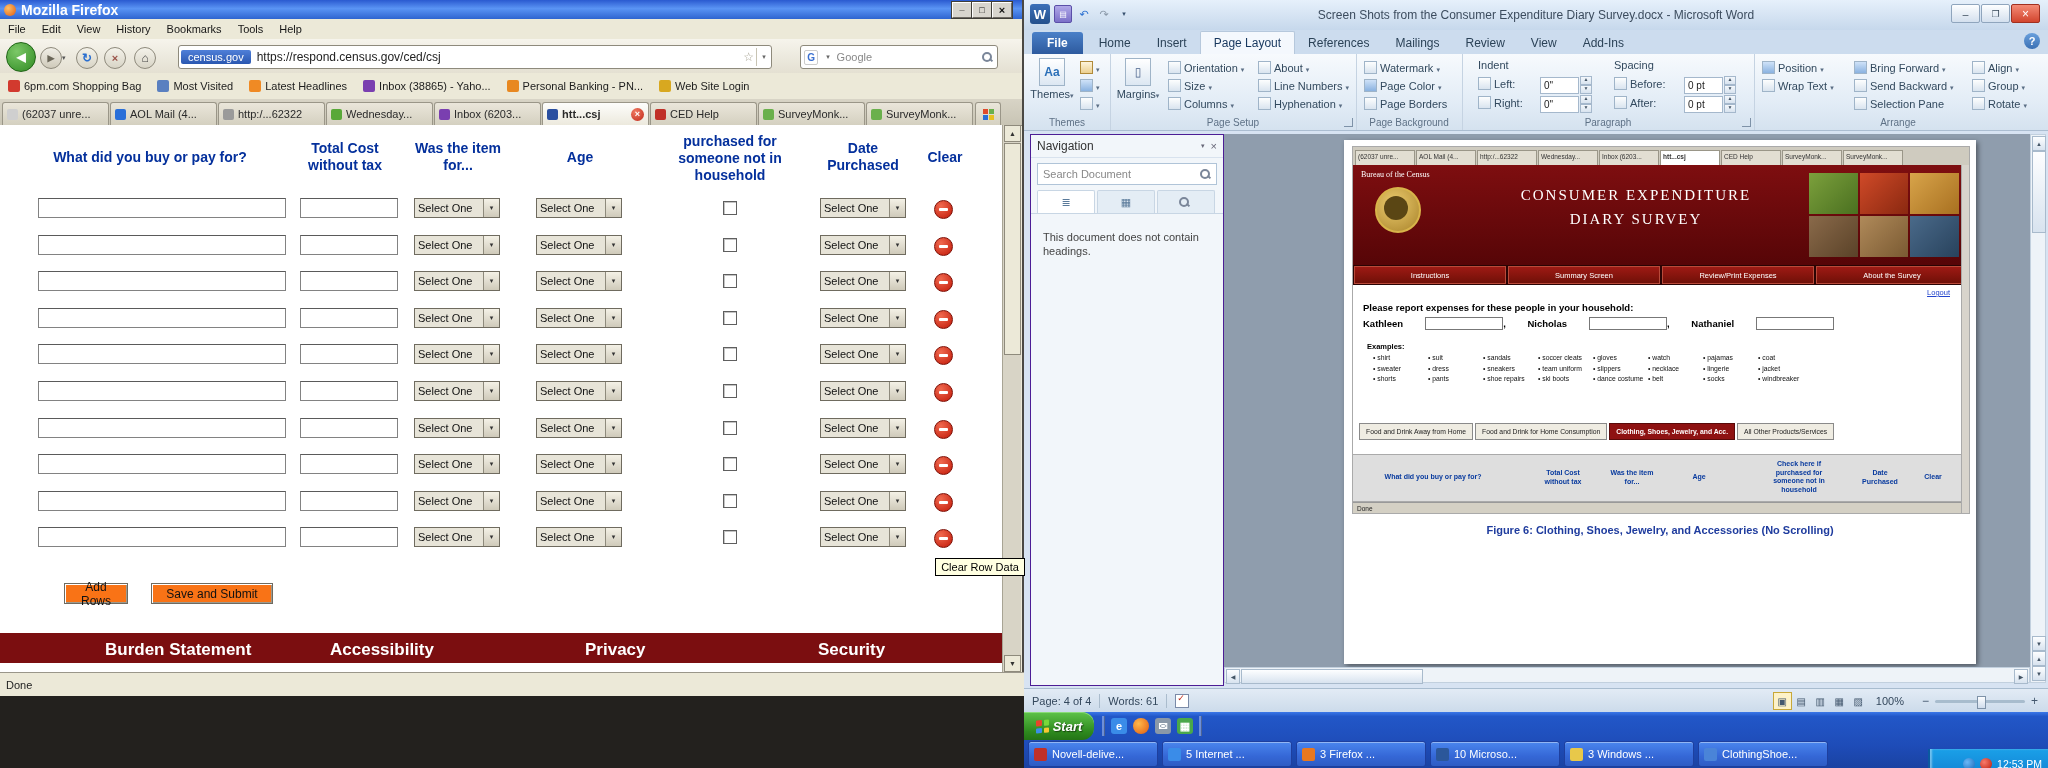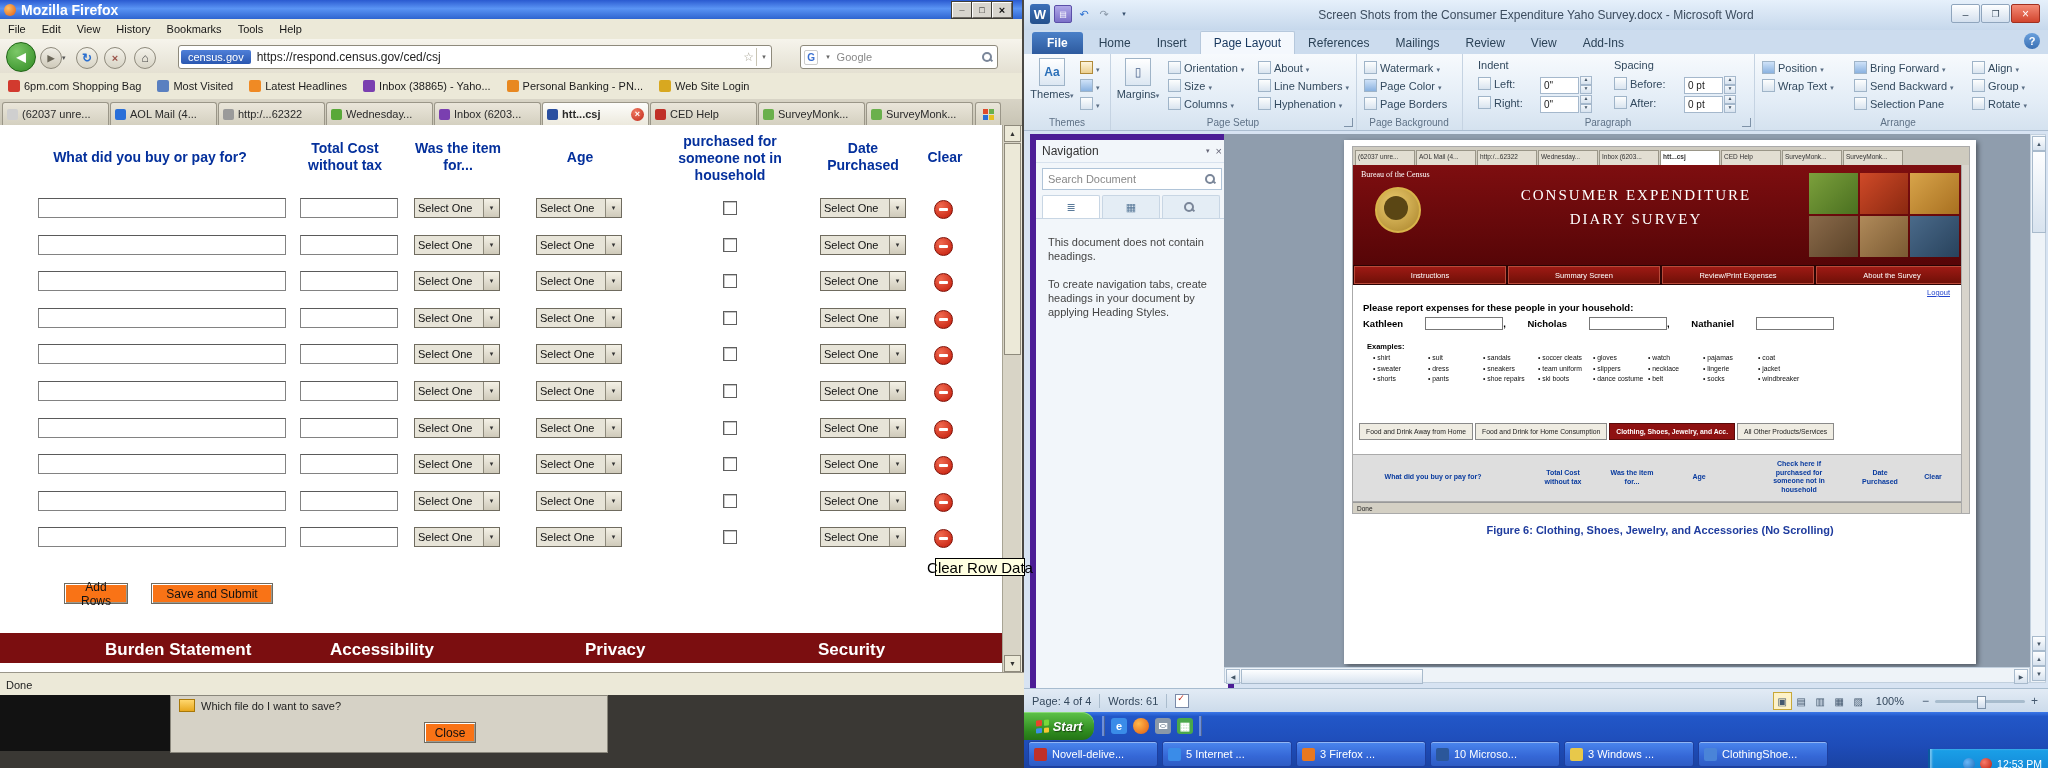--- a/index.html
+++ b/index.html
@@ -86,21 +86,21 @@
   #addrows{position:absolute;left:37px;top:458px;width:64px;height:21px;}
   #savesubmit{position:absolute;left:124px;top:458px;width:122px;height:21px;}
   #sfoot{position:absolute;left:0;top:508px;width:1002px;height:30px;background:#7b0e10;}
   .flink{position:absolute;top:7px;color:#fff;font-weight:bold;font-size:17px;white-space:nowrap;}
   #ff-scroll{position:absolute;left:1002px;top:125px;width:18px;height:547px;background:#d8d4c6;border-left:1px solid #a8a494;}
   .sbarrow{position:absolute;left:1px;width:15px;height:15px;background:#ece9d8;border:1px solid #8e8a7c;font-size:7px;color:#333;display:flex;align-items:center;justify-content:center;}
   .sbarrow.up{top:0;} .sbarrow.up::before{content:"▲";}
   .sbarrow.dn{bottom:0;} .sbarrow.dn::before{content:"▼";}
   .sbthumb{position:absolute;left:1px;width:15px;background:#ece9d8;border:1px solid #8e8a7c;}
   #ff-status{position:absolute;left:0;top:672px;width:1022px;height:23px;background:#ece9d8;border-top:1px solid #9a968a;display:flex;align-items:center;font-size:11px;color:#222;padding-left:6px;}
-  #tooltip{position:absolute;left:935px;top:558px;width:88px;height:16px;background:#ffffe1;border:1px solid #000;font-size:15px;color:#000;display:flex;align-items:center;justify-content:center;z-index:60;white-space:nowrap;}
+  #tooltip{position:absolute;left:935px;top:558px;width:88px;height:16px;background:#ffffe1;border:1px solid #000;font-size:11px;color:#000;display:flex;align-items:center;justify-content:center;z-index:60;white-space:nowrap;}
 
   
   #behind{position:absolute;left:0;top:695px;width:1024px;height:73px;background:#3a3834;}
   #behind .blk{position:absolute;left:0;top:0;width:170px;height:56px;background:#121212;}
   #dlgfrag{position:absolute;left:170px;top:0;width:436px;height:56px;background:#d6d2c6;border:1px solid #8a877c;}
   .dlgrow{display:flex;align-items:center;padding:3px 8px;font-size:11px;color:#222;gap:6px;}
   .foldico{width:14px;height:11px;background:linear-gradient(#ffd76e,#e8a81e);border:1px solid #a87808;flex:0 0 auto;}
   #closebtn{position:absolute;left:226px;top:26px;width:52px;height:21px;}
   .spellico{width:12px;height:12px;background:#fff;border:1px solid #7a8aa8;position:relative;}
   .spellico::before{content:"✓";position:absolute;left:1px;top:-2px;color:#c02818;font-size:9px;}
@@ -143,21 +143,21 @@
   .rbig{position:absolute;width:48px;text-align:center;font-size:11px;color:#32495e;}
   .bigic{width:24px;height:26px;margin:0 auto 2px auto;background:linear-gradient(#fff,#dce7f2);border:1px solid #9fb4c8;display:flex;align-items:center;justify-content:center;font-size:12px;color:#4a628a;}
   .bigic.themes::before{content:"Aa";font-weight:bold;color:#2a6fb8;}
   .bigic.margins::before{content:"▯";}
   .rlbl{font-size:11px;color:#32495e;}
   .spin{position:absolute;display:flex;align-items:center;}
   .spinf{width:34px;height:15px;background:#fff;border:1px solid #a5b8cc;font-size:10px;display:flex;align-items:center;padding-left:3px;color:#222;}
   .spinud{width:12px;display:flex;flex-direction:column;margin-left:1px;}
   .spinud b{height:7px;background:linear-gradient(#f4f8fc,#d8e3ef);border:1px solid #a5b8cc;font-size:5px;line-height:5px;text-align:center;color:#456;font-weight:normal;}
 
-  #navpane{position:absolute;left:6px;top:134px;width:192px;height:550px;background:#f2f6fa;border:6px solid #4c1d95;}
+  #navpane{position:absolute;left:6px;top:134px;width:192px;height:550px;background:#f2f6fa;border:1px solid #4c1d95;}
   .np-head{height:22px;display:flex;align-items:center;padding:0 6px;font-size:12px;color:#333;border-bottom:1px solid #d8e2ee;}
   .np-x{margin-left:6px;color:#667;font-size:11px;}
   .np-x::before{content:"×";}
   .np-drop{margin-left:auto;font-size:7px;color:#667;}
   .np-drop::before{content:"▾";}
   .np-search{margin:5px 6px;height:20px;background:#fff;border:1px solid #b0c4d8;display:flex;align-items:center;}
   .np-search input{flex:1;border:none;outline:none;font-size:11px;color:#888;padding-left:5px;background:transparent;font-family:"Liberation Sans",sans-serif;}
   .np-tabs{display:flex;border-bottom:1px solid #c8d6e4;padding:0 6px;gap:2px;}
   .np-tab{width:56px;height:22px;display:flex;align-items:center;justify-content:center;font-size:11px;color:#5a7a9a;border:1px solid #c8d6e4;border-bottom:none;background:#e4edf5;border-radius:2px 2px 0 0;}
   .np-tab.active{background:#fff;}
@@ -604,42 +604,31 @@
       <span class="sbarrow dn"></span>
     </div>
 
     <div id="ff-status">
       <span>Done</span>
     </div>
   </div>
 
   <div id="tooltip">Clear Row Data</div>
 
-  <div id="behind">
-    <div class="blk"></div>
-    <div id="dlgfrag">
-      <div class="dlgrow">
-        <span class="foldico"></span>
-        <span>Which file do I want to save?</span>
-      </div>
-      <button id="closebtn" class="cbtn">Close</button>
-    </div>
-
-  </div>
 
   <div id="word">
     <div id="w-title">
       <span class="qat">
         <span class="wlogo"></span>
         <span class="qicon save"></span>
         <span class="qicon undo"></span>
         <span class="qicon redo"></span>
         <span class="qicon qdrop"></span>
       </span>
-      <span class="w-title-text">Screen Shots from the Consumer Expenditure Yaho Survey.docx  -  Microsoft Word</span>
+      <span class="w-title-text">Screen Shots from the Consumer Expenditure Diary Survey.docx  -  Microsoft Word</span>
       <span class="wc min" style="right:68px;"></span>
       <span class="wc max" style="right:38px;"></span>
       <span class="wc cls" style="right:8px;"></span>
     </div>
 
     <div id="w-tabs">
         <span class="rtab file">File</span>
         <span class="rtab">Home</span>
         <span class="rtab">Insert</span>
         <span class="rtab active">Page Layout</span>
@@ -837,21 +826,20 @@
       </div>
       <div class="np-tabs">
         <span class="np-tab active">≣</span>
         <span class="np-tab">▦</span>
         <span class="np-tab">
             <span class="mag"></span>
           </span>
       </div>
       <div class="np-msg">
         <p>This document does not contain headings.</p>
-        <p>To create navigation tabs, create headings in your document by applying Heading Styles.</p>
       </div>
     </div>
 
     <div id="docarea">
       <div id="page">
         <div id="doc-image">
           <div class="m-tabs">
               <span class="m-tab">(62037 unre...</span>
               <span class="m-tab">AOL Mail (4...</span>
               <span class="m-tab">http:/...62322</span>

